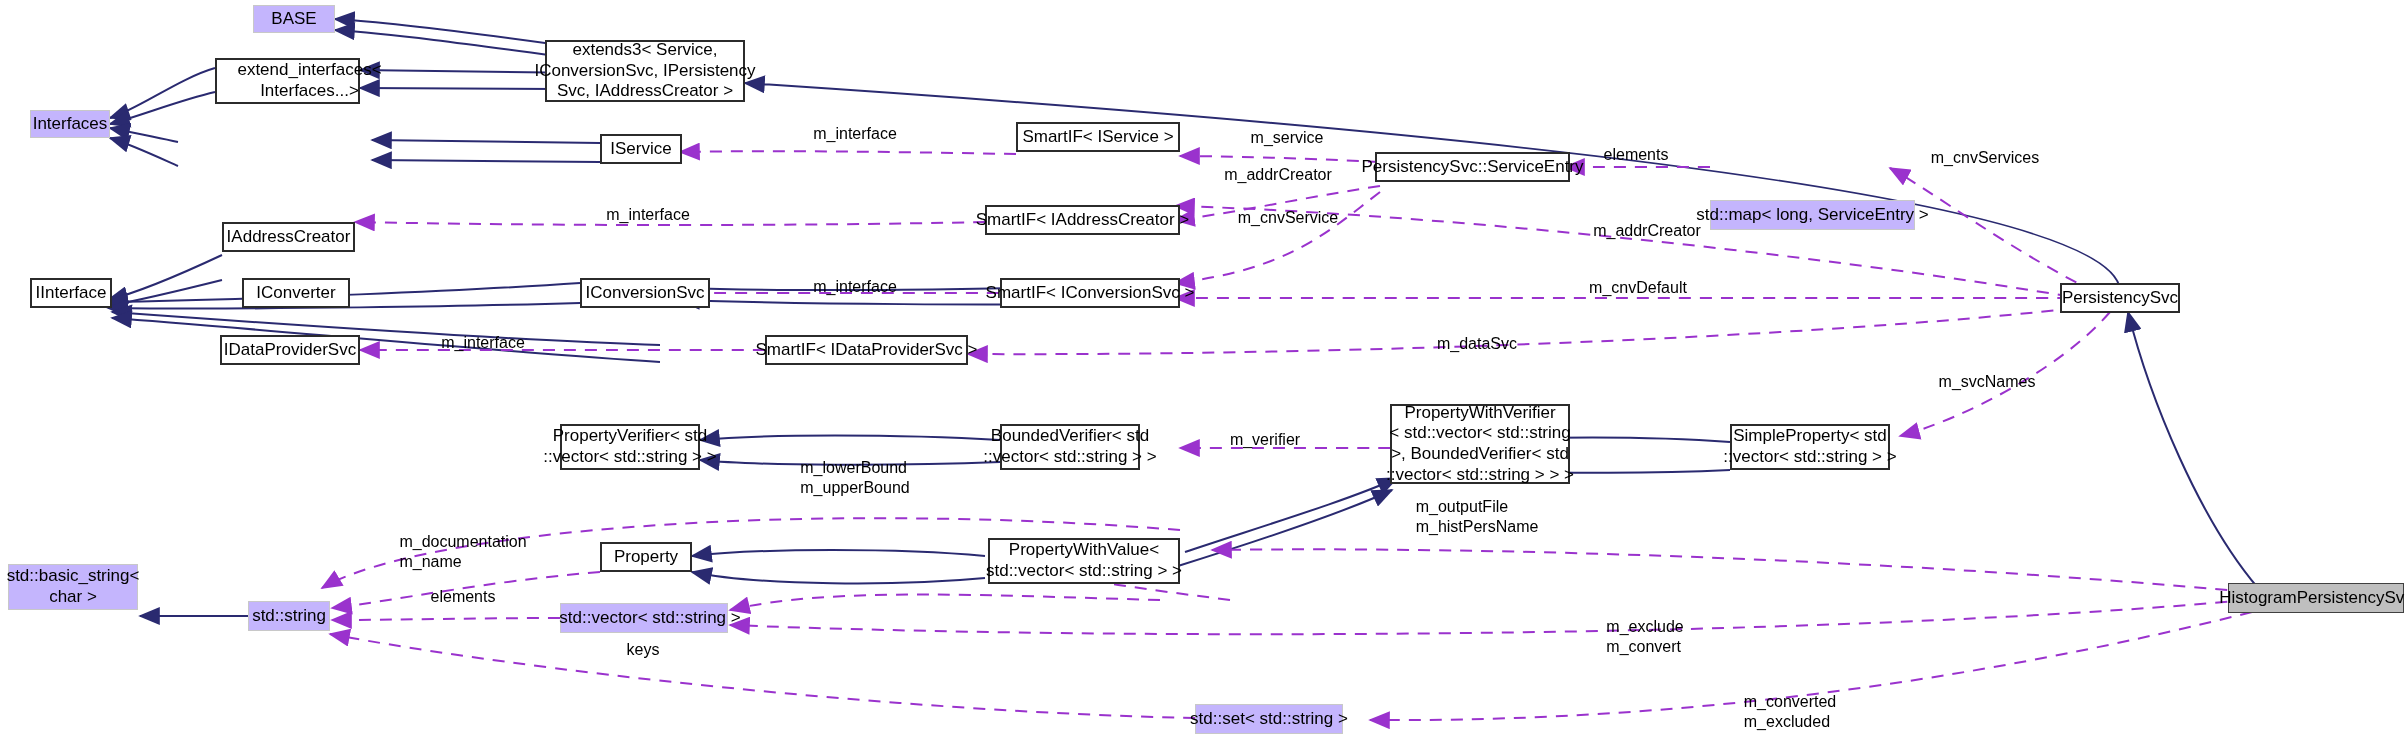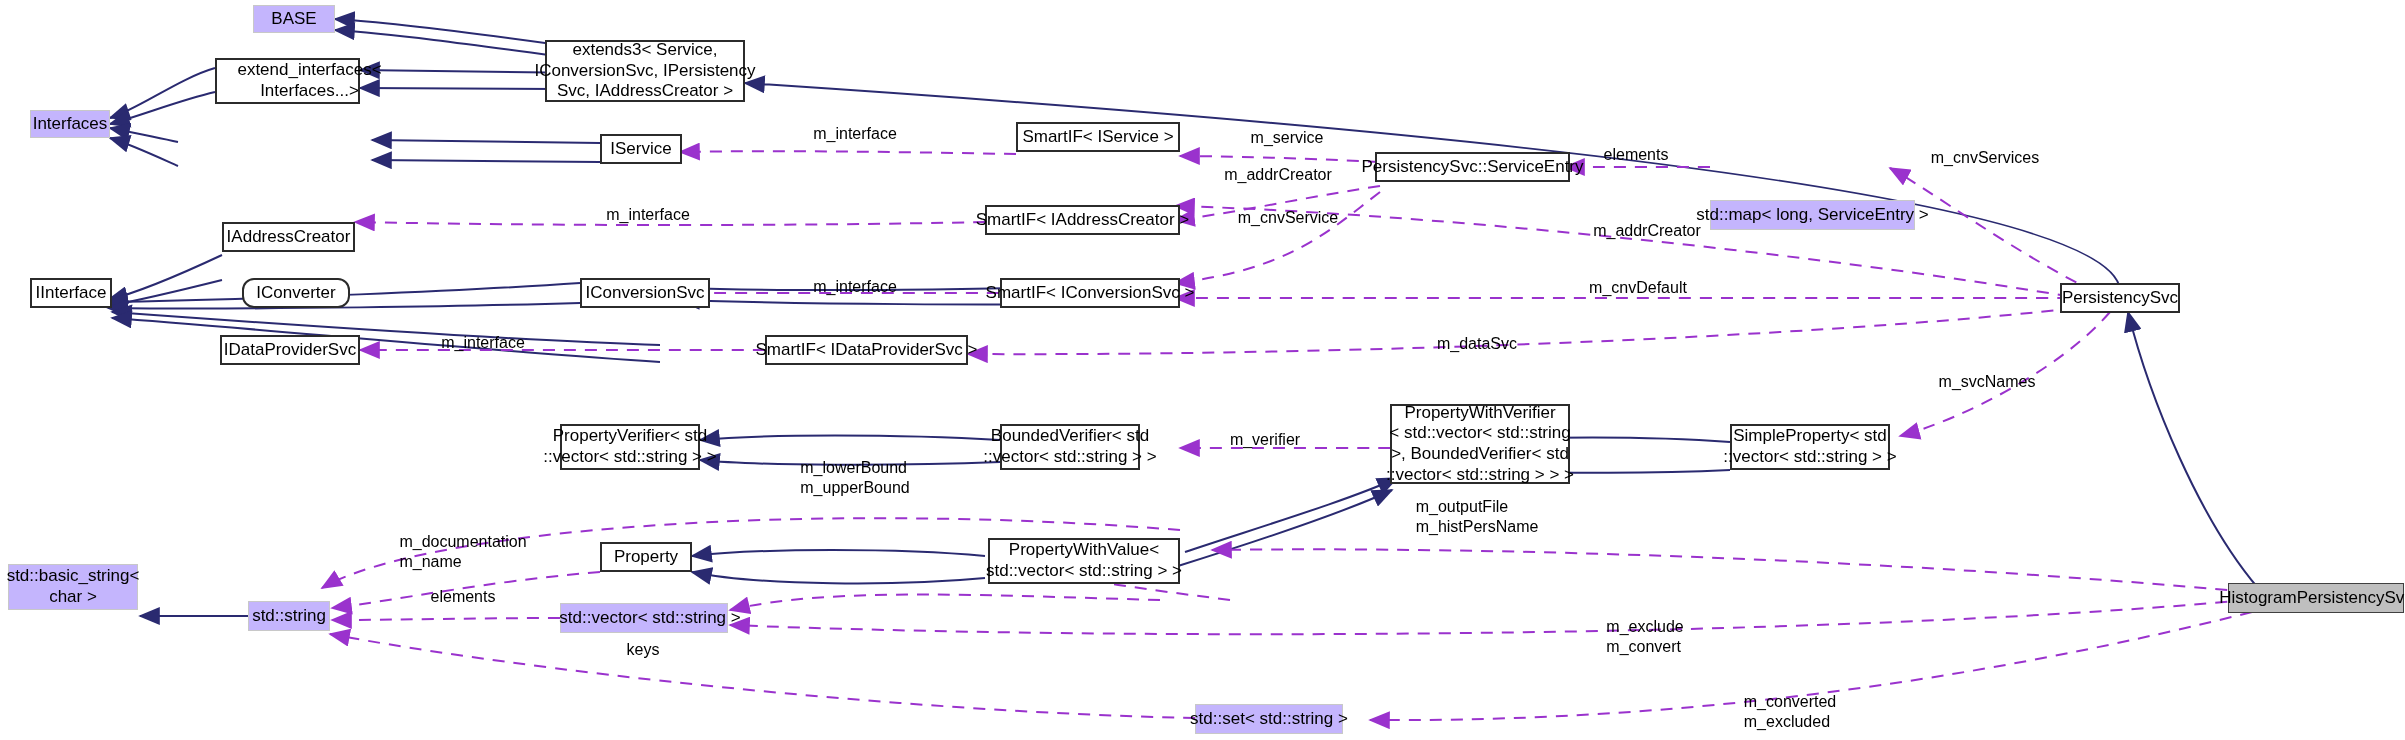--- a/index.html
+++ b/index.html
@@ -167,21 +167,21 @@
   <div class="node bold" style="left:545px;top:40px;width:200px;height:62px;">extends3&lt; Service,
 IConversionSvc, IPersistency
 Svc, IAddressCreator &gt;</div>
 
   <div class="node bold" style="left:600px;top:134px;width:82px;height:30px;">IService</div>
 
   <div class="node bold" style="left:30px;top:278px;width:82px;height:30px;">IInterface</div>
 
   <div class="node bold" style="left:222px;top:222px;width:133px;height:30px;">IAddressCreator</div>
 
-  <div class="node bold" style="left:242px;top:278px;width:108px;height:30px;border-radius:12px;">IConverter</div>
+  <div class="node bold" style="left:242px;top:278px;width:108px;height:30px;">IConverter</div>
 
   <div class="node bold" style="left:580px;top:278px;width:130px;height:30px;">IConversionSvc</div>
 
   <div class="node bold" style="left:220px;top:335px;width:140px;height:30px;">IDataProviderSvc</div>
 
   <div class="node bold" style="left:1016px;top:122px;width:164px;height:30px;">SmartIF&lt; IService &gt;</div>
 
   <div class="node bold" style="left:985px;top:205px;width:195px;height:30px;text-align:center;">SmartIF&lt; IAddressCreator &gt;</div>
 
   <div class="node bold" style="left:1000px;top:278px;width:180px;height:30px;">SmartIF&lt; IConversionSvc &gt;</div>

